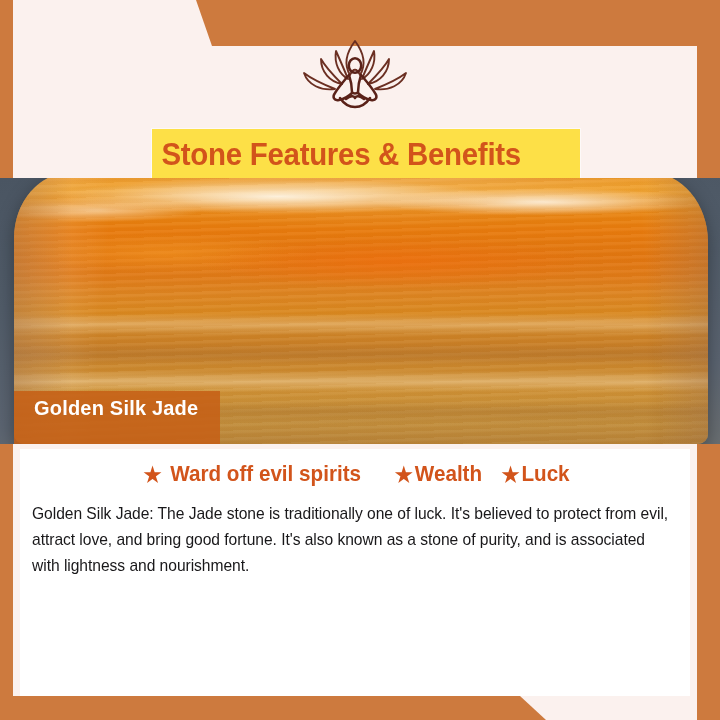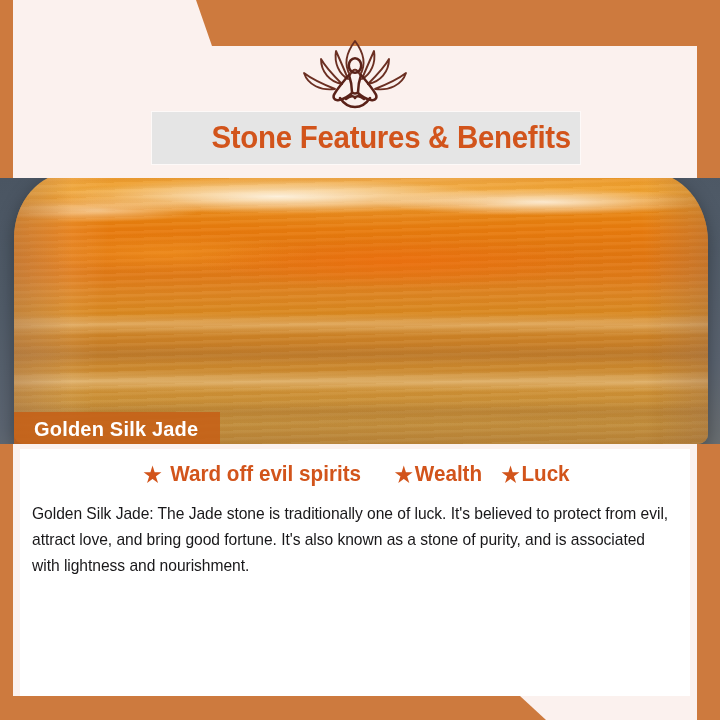--- a/index.html
+++ b/index.html
@@ -41,23 +41,23 @@
   .logo-mark{width:150px;height:78px;display:block;}
   .logo-word{
     margin-top:2px;
     font-family:"Liberation Serif", serif;
     font-size:14.5px;letter-spacing:2.0px;color:#3d2a22;
     font-weight:400;white-space:nowrap;
   }
 
   
   .title-banner{
-    position:absolute;left:152px;top:112px;width:428px;height:52px;
-    background:#e5e5e5;
-    display:flex;align-items:center;justify-content:flex-end;
+    position:absolute;left:152px;top:129px;width:428px;height:52px;
+    background:#fde047;
+    display:flex;align-items:center;justify-content:flex-start;
     box-shadow:0 0 0 1px rgba(255,255,255,0.6);
   }
   .title-text{
     font-family:"Liberation Sans Narrow","Liberation Sans",sans-serif;
     font-weight:700;
     font-size:31px;
     letter-spacing:-0.3px;
     color:#d2541b;
     transform:scaleX(0.95);
     white-space:nowrap;
@@ -139,21 +139,21 @@
   }
   .stone-edge-r{
     position:absolute;right:0;top:0;width:62px;height:100%;
     background:linear-gradient(270deg, rgba(120,62,16,0.28), rgba(120,62,16,0) 100%);
   }
 
   
   .caption{
     position:absolute;left:14px;bottom:0px;
     background:rgba(198,96,22,0.86);
-    padding:6px 22px 3px 20px;
+    padding:6px 22px 24px 20px;
   }
   .caption-text{
     color:#ffffff;font-size:20px;font-weight:700;letter-spacing:0.2px;
     white-space:nowrap;
   }
 
   
   .benefits{
     position:absolute;left:20px;top:462px;width:670px;
     display:flex;align-items:center;justify-content:center;gap:0px;

